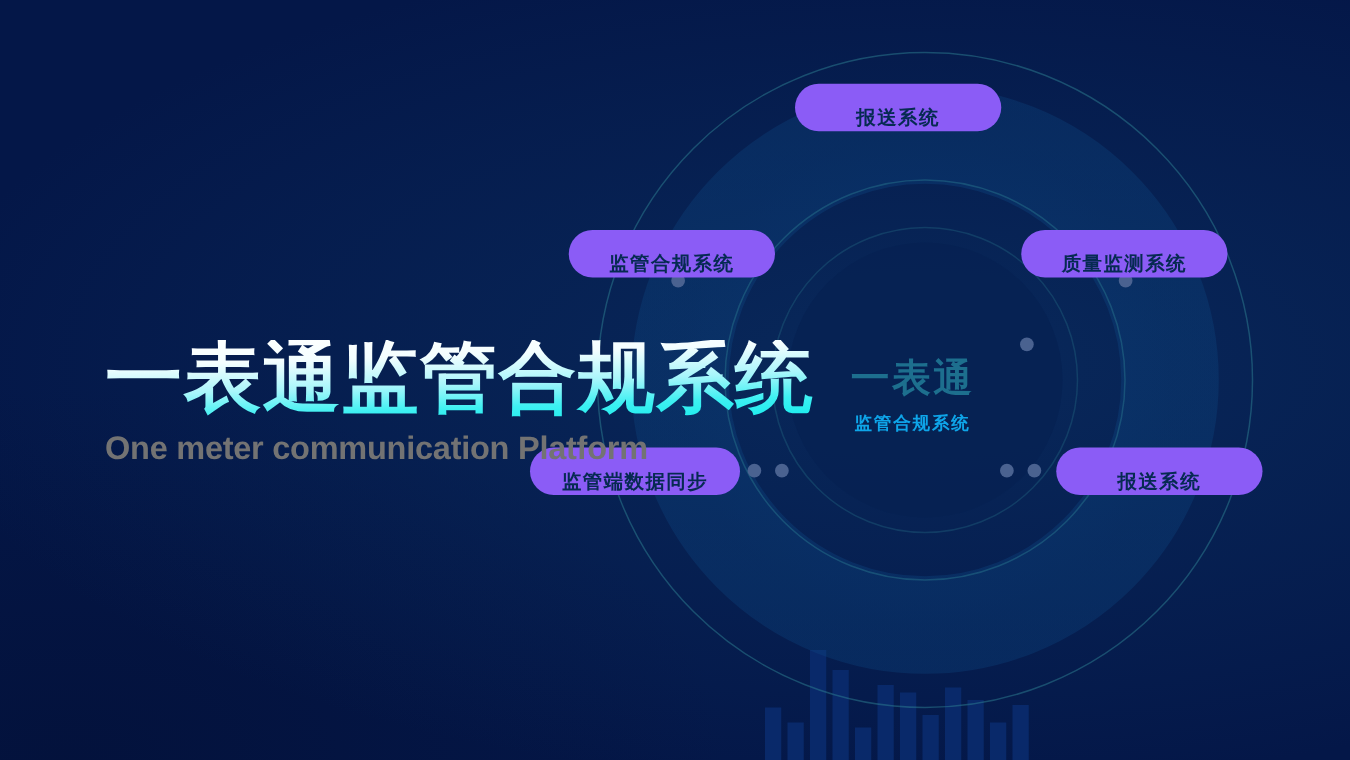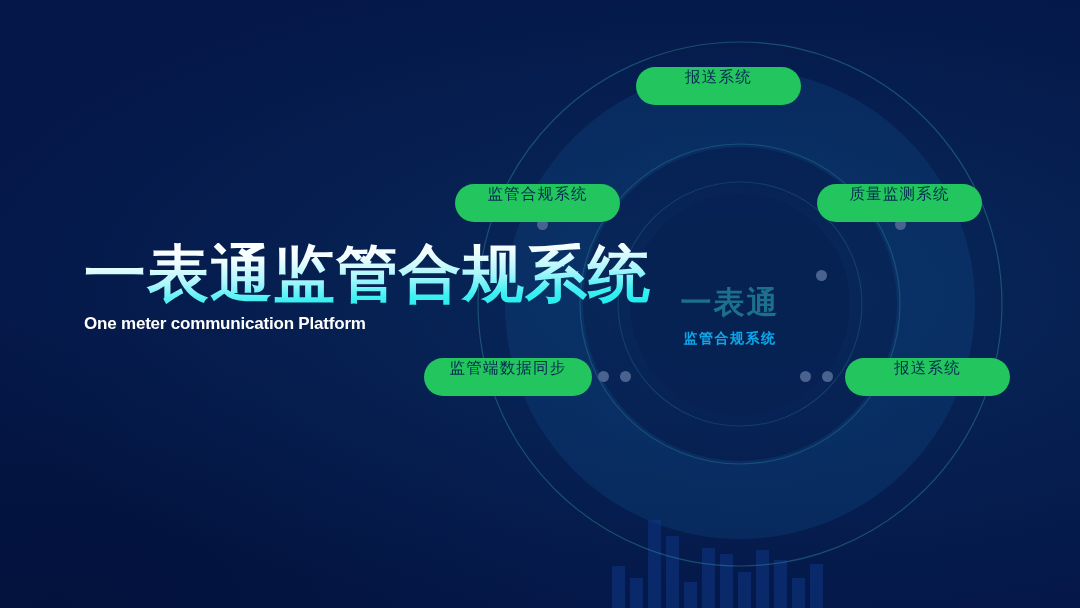--- a/index.html
+++ b/index.html
@@ -84,27 +84,27 @@
     letter-spacing: 1.5px;
     color: #0ea5e9;
     white-space: nowrap;
   }
 
   
   .pill {
     position: absolute;
     height: 38px;
     border-radius: 19px;
-    background: #22c55e;
+    background: #8b5cf6;
     color: #062a52;
     font-size: 15.5px;
-    font-weight: 400;
+    font-weight: 700;
     letter-spacing: 1.2px;
     display: flex;
-    align-items: flex-start;
+    align-items: flex-end;
     justify-content: center;
     white-space: nowrap;
     box-sizing: border-box;
     padding: 0 20px;
   }
   .pill-label { pointer-events: none; }
 
   .pill-0 { left: 636px; top: 67px;  width: 165px; }
   .pill-1 { left: 455px; top: 184px; width: 165px; }
   .pill-2 { left: 817px; top: 184px; width: 165px; }
@@ -134,28 +134,29 @@
     white-space: nowrap;
     background: linear-gradient(178deg,
         #ffffff 0%,
         #f4feff 26%,
         #a9f6fb 54%,
         #3ef0f2 78%,
         #16eced 100%);
     -webkit-background-clip: text;
     background-clip: text;
     color: transparent;
+    margin-top: 29px;
     -webkit-text-fill-color: transparent;
   }
   .headline-en {
     margin-top: 9px;
-    font-size: 17px;
+    font-size: 26px;
     font-weight: 700;
     letter-spacing: -0.2px;
-    color: #ffffff;
+    color: #737373;
     white-space: nowrap;
   }
 </style>
 </head>
 <body>
 
 <div id="slide">
 
   <div class="bg-wash"></div>
 

